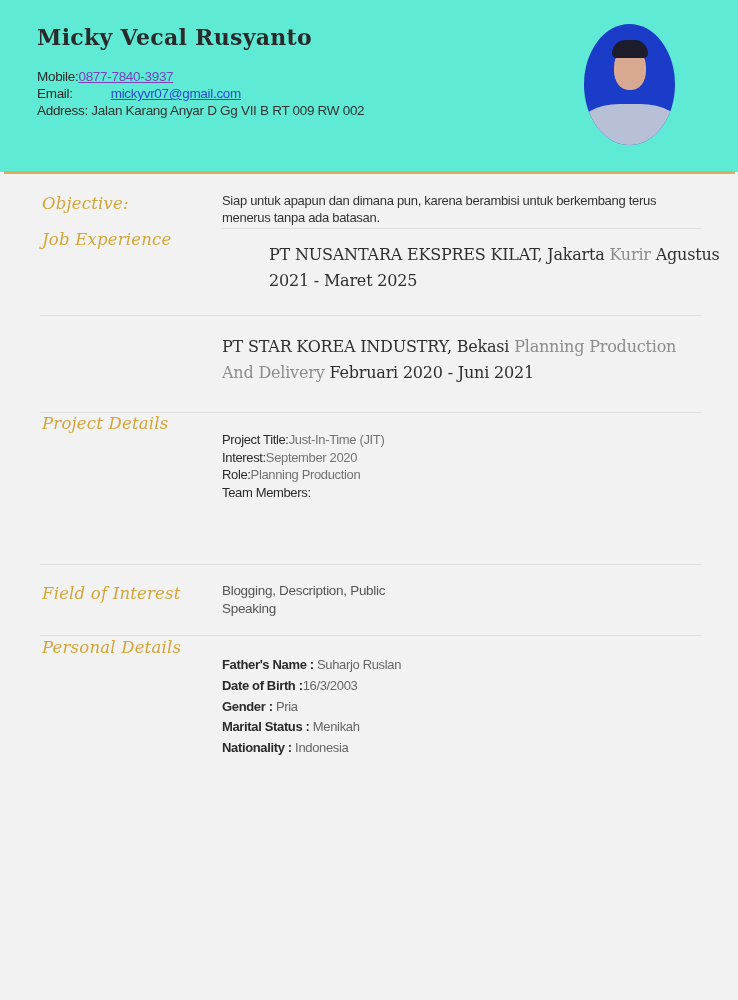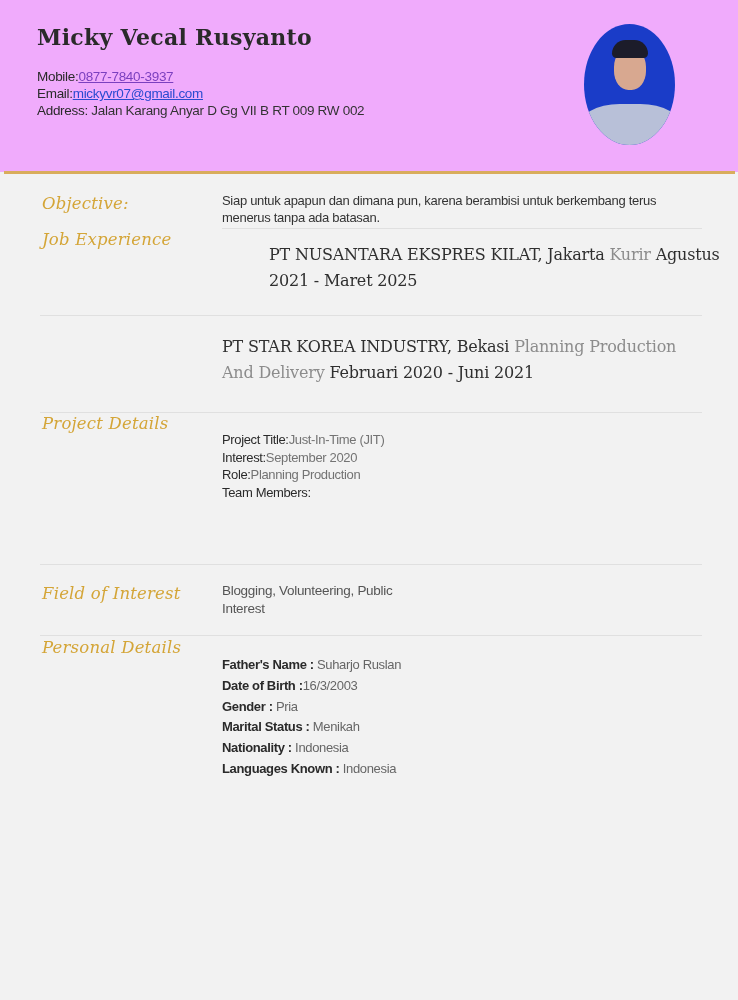--- a/index.html
+++ b/index.html
@@ -1,25 +1,25 @@
 <!DOCTYPE html>
 <html><head>
 <meta charset="utf-8">
 <style>
   * { box-sizing: border-box; margin: 0; padding: 0; }
   html, body { width: 738px; height: 1000px; background: #f2f2f2; overflow: hidden; }
   body { font-family: "Liberation Sans", "DejaVu Sans", sans-serif; color: #333; position: relative; }
 
-  .header { position: relative; height: 172px; background: #f0abfc; }
+  .header { position: relative; height: 172px; background: #5eead4; }
   .name { position: absolute; left: 37px; top: 24px; font-family: "DejaVu Serif", serif; font-weight: bold; font-size: 22px; color: #2a2a2a; letter-spacing: 0.3px; }
   .contact { position: absolute; left: 37px; top: 68px; font-size: 13.5px; line-height: 17px; color: #333; letter-spacing: -0.3px; }
   .contact .lbl { font-weight: normal; color: #2a2a2a; text-align: center; }
   .contact a { text-decoration: underline; }
   .contact a.visited { color: #7b3fbf; }
-  .contact a.link { color: #2a4bd0; }
+  .contact a.link { color: #2a4bd0; margin-left: 38px; }
   .photo { position: absolute; left: 584px; top: 24px; width: 91px; height: 121px; border-radius: 50%; background: #1a3cc8; overflow: hidden; }
   .photo .hair { position: absolute; left: 28px; top: 16px; width: 36px; height: 18px; background: #1c1c2a; border-radius: 18px 18px 6px 6px; }
   .photo .face { position: absolute; left: 30px; top: 24px; width: 32px; height: 42px; background: #d8a890; border-radius: 45%; }
   .photo .shirt { position: absolute; left: -6px; top: 80px; width: 104px; height: 60px; background: #b8c0d8; border-radius: 40% 40% 0 0; }
   .gold-rule { position: absolute; left: 4px; top: 171px; width: 731px; height: 3px; background: #d9ad5c; }
 
   .section-label { position: absolute; left: 42px; font-family: "DejaVu Serif", serif; font-style: italic; font-size: 16.5px; color: #d4a537; letter-spacing: 0.2px; }
   .divider { position: absolute; height: 1px; background: #e0e0e0; }
 
   .obj-text { position: absolute; left: 222px; top: 192px; width: 480px; font-size: 13px; line-height: 17px; color: #333; letter-spacing: -0.3px; }
@@ -82,24 +82,23 @@
 <div class="section-label" style="top:414px;">Project Details</div>
 <div class="kv" style="top:431px;">
   <div><span class="k">Project Title:</span><span class="v">Just-In-Time (JIT)</span></div>
   <div><span class="k">Interest:</span><span class="v">September 2020</span></div>
   <div><span class="k">Role:</span><span class="v">Planning Production</span></div>
   <div><span class="k">Team Members:</span><span class="v"></span></div>
 </div>
 <div class="divider" style="left:40px; top:564px; width:662px;"></div>
 
 <div class="section-label" style="top:584px;">Field of Interest</div>
-<div class="interest">Blogging, Volunteering, Public Interest</div>
+<div class="interest">Blogging, Description, Public Speaking</div>
 <div class="divider" style="left:40px; top:635px; width:662px;"></div>
 
 <div class="section-label" style="top:638px;">Personal Details</div>
 <div class="pd">
   <div><span class="k">Father's Name :</span><span class="v"> Suharjo Ruslan</span></div>
   <div><span class="k">Date of Birth :</span><span class="v">16/3/2003</span></div>
   <div><span class="k">Gender :</span><span class="v"> Pria</span></div>
   <div><span class="k">Marital Status :</span><span class="v"> Menikah</span></div>
   <div><span class="k">Nationality :</span><span class="v"> Indonesia</span></div>
-  <div><span class="k">Languages Known :</span><span class="v"> Indonesia</span></div>
 </div>
 
 </body></html>

